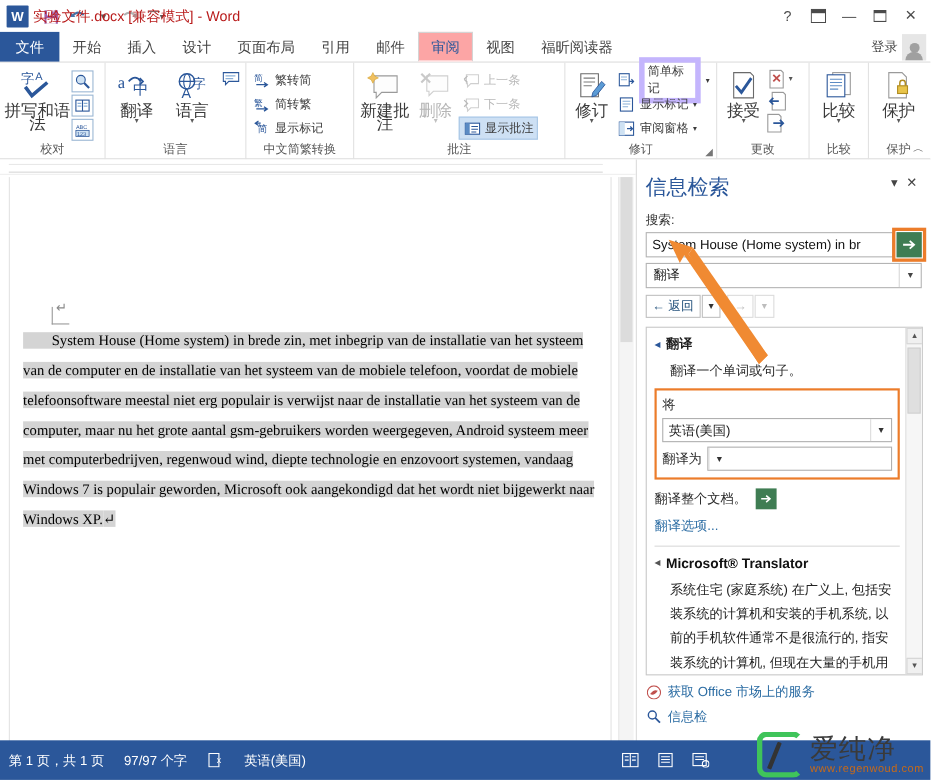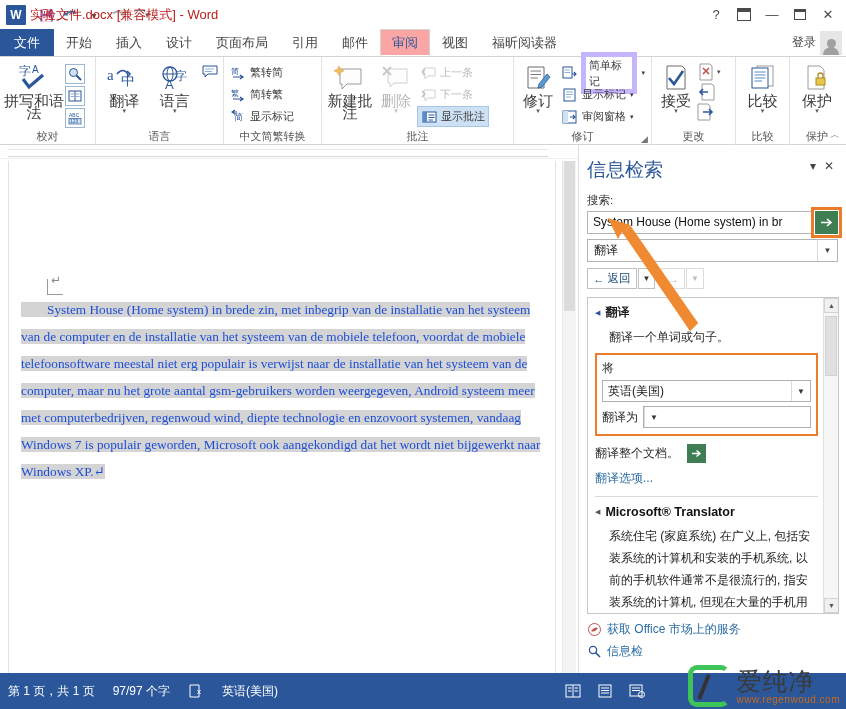--- a/index.html
+++ b/index.html
@@ -147,21 +147,21 @@
     position: absolute; left: 38px; top: 118px; width: 16px; height: 16px;
     border-left: 1px solid #9a9a9a; border-bottom: 1px solid #9a9a9a;
   }
   .pilcrow-top {
     position: absolute; left: 42px; top: 112px;
     font-size: 12px; color: #8a8a8a;
   }
   .doctext {
     position: absolute; left: 12px; top: 135px; width: 548px;
     font-family: "Liberation Serif", "DejaVu Serif", serif;
-    font-size: 13.3px; line-height: 27px; color: #1d4ed8;
+    font-size: 13.3px; line-height: 27px; color: #000000;
     white-space: nowrap;
   }
   .doctext .ln { display: block; }
   .doctext .sel { background: #d4d4d4; }
   .doctext .ind { padding-left: 26px; }
   .docscroll {
     position: absolute; right: 2px; top: 16px; width: 14px; height: 518px;
     background: #f4f4f4; border-left: 1px solid #e8e8e8;
   }
   .docscroll .thumb {

